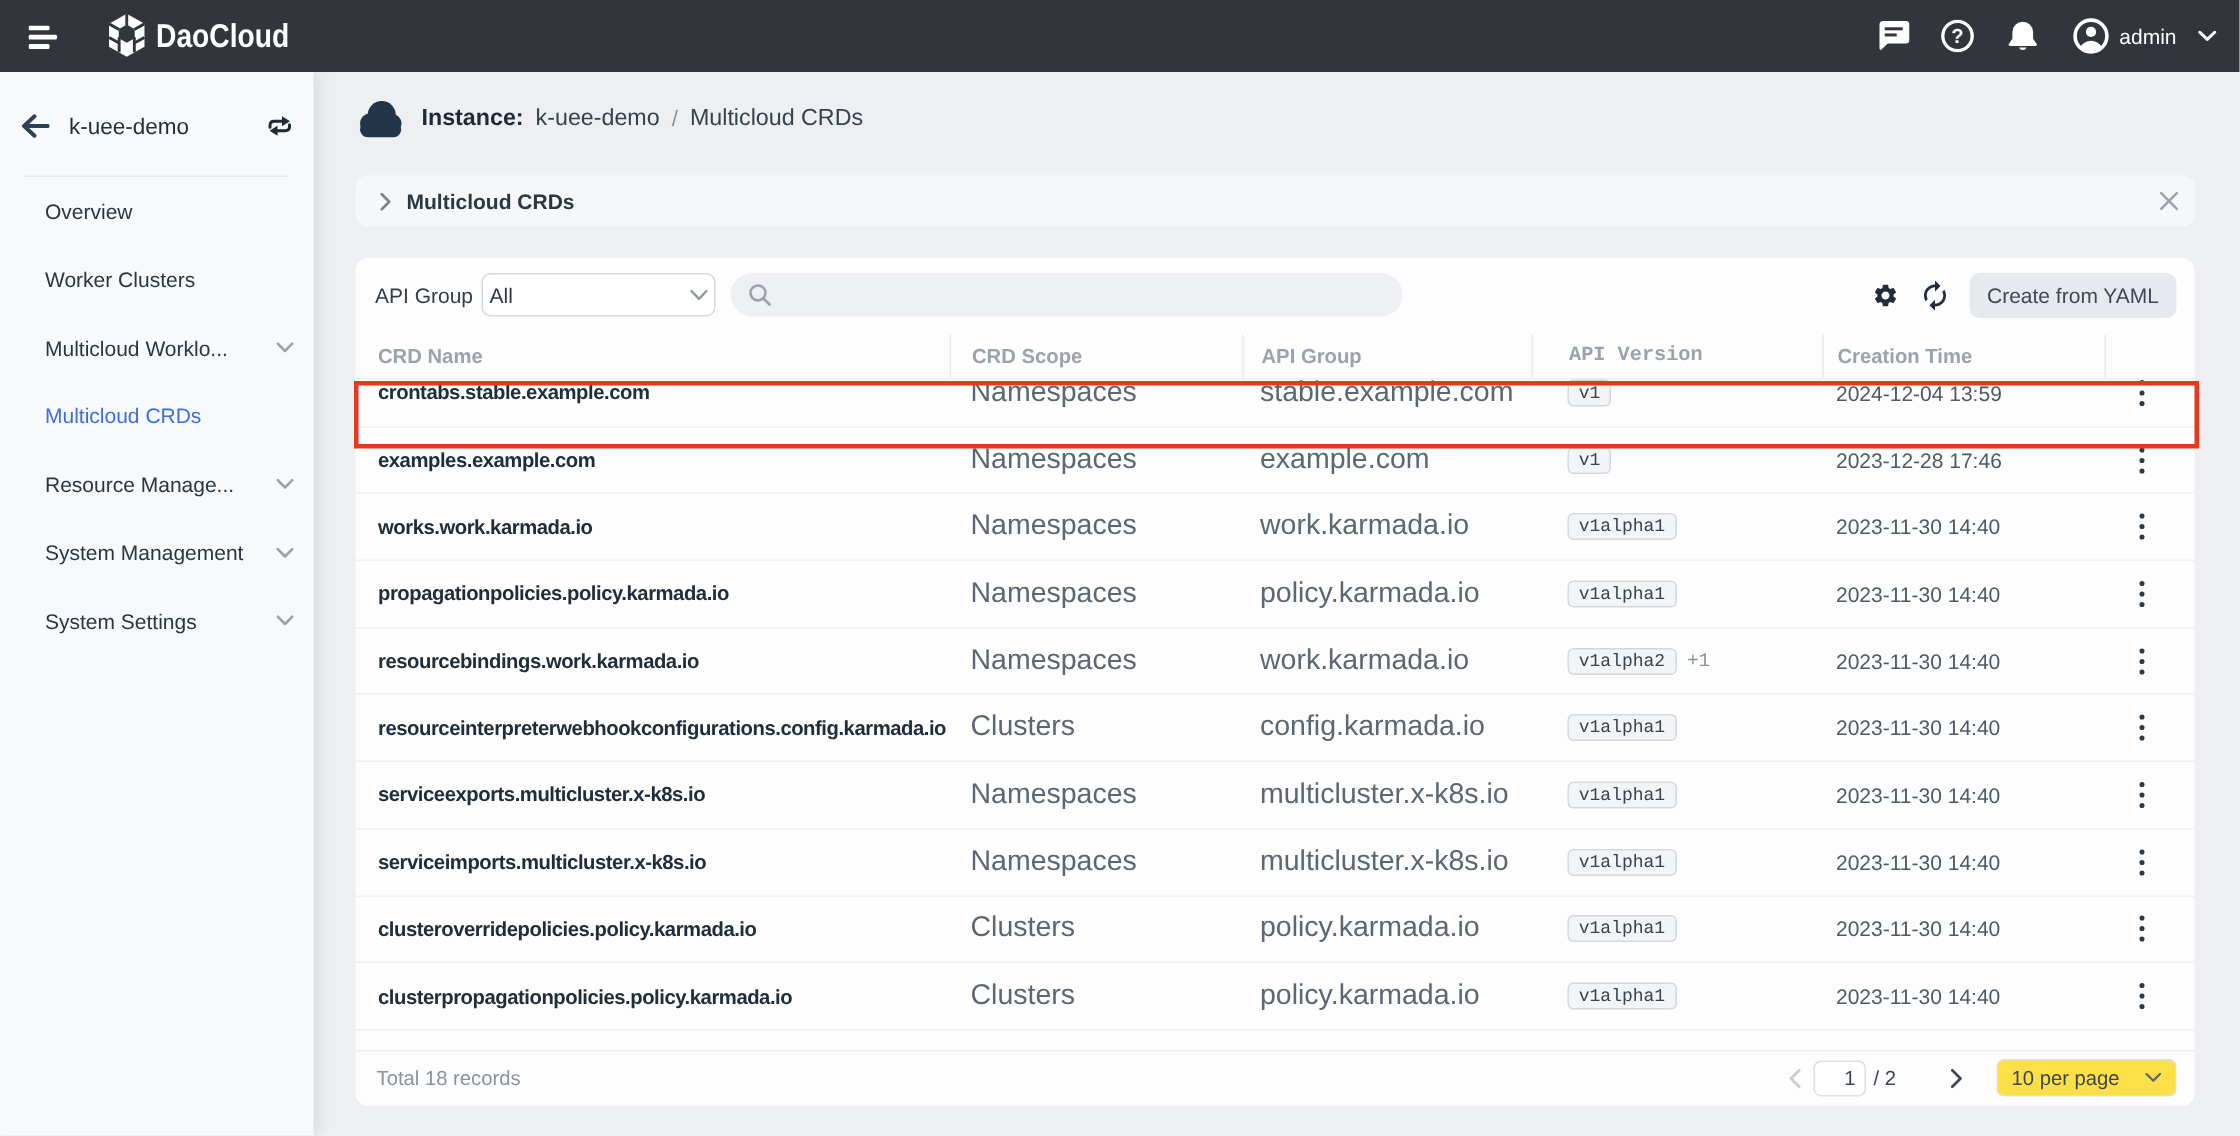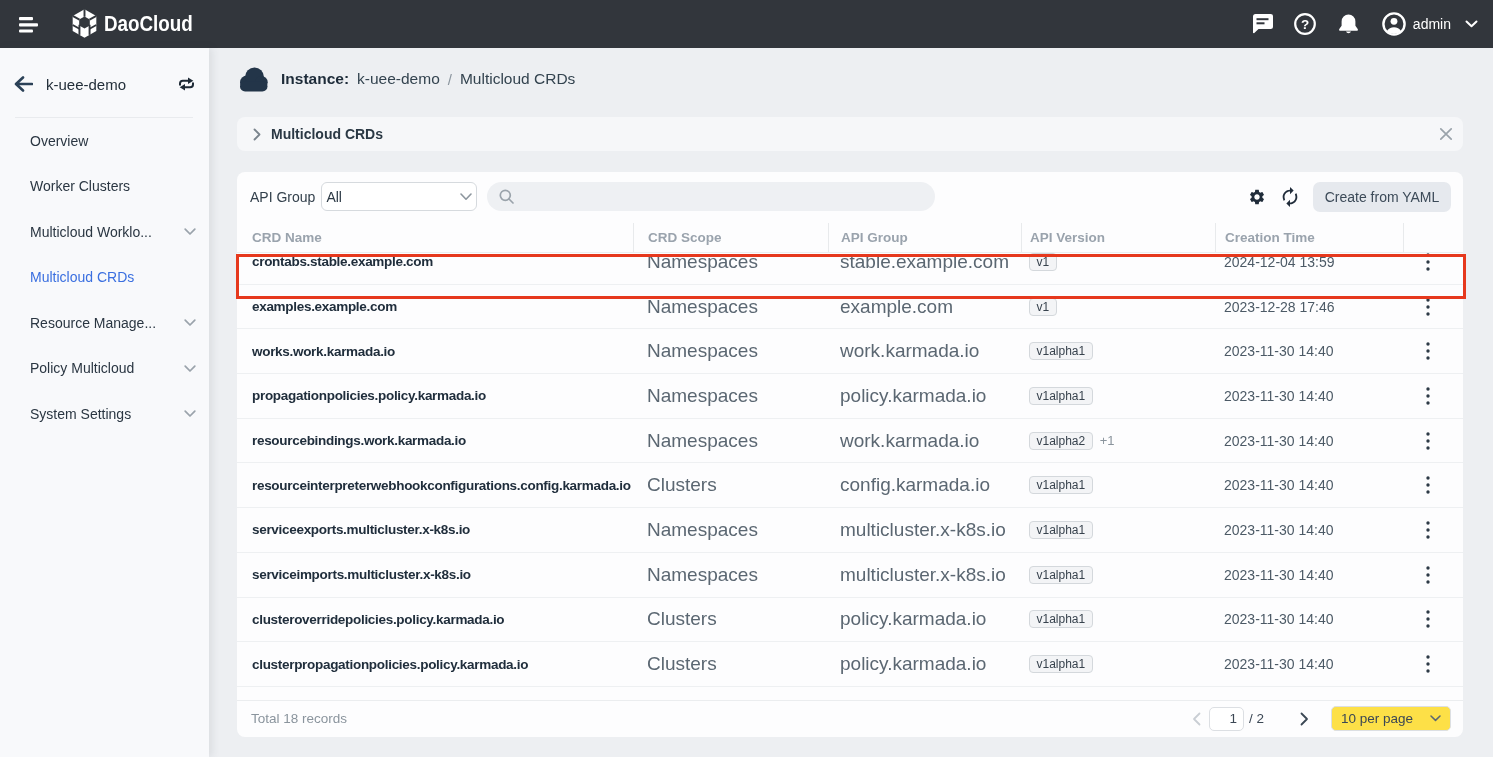--- a/index.html
+++ b/index.html
@@ -40,21 +40,21 @@
   .search { margin-left:10px; width:448px; height:29px; background:#eef0f3; border-radius:15px; display:flex; align-items:center; padding:0 12px; }
   .sp { flex:1; }
   .iconbtn { display:flex; align-items:center; }
   .yaml { width:138px; height:30px; background:#e6e9ee; border-radius:7px; display:flex; align-items:center; justify-content:center; font-size:14px; color:#3c4a58; }
   .thead { position:absolute; left:0; top:51px; width:1226px; height:30px; display:flex; border-bottom:1px solid #ebedef; }
   .th { font-size:13.5px; font-weight:bold; color:#9aa3ad; display:flex; align-items:center; }
   .th + .th { border-left:1px solid #e8eaec; }
   .c1 { width:396px; padding-left:15px; }
   .c2 { width:195px; padding-left:14px; }
   .c3 { width:193px; padding-left:12px; }
-  .c4 { width:194px; padding-left:8px; }
+  .c4 { width:194px; padding-left:24px;font-family:Liberation Mono, monospace; }
   .c5 { width:188px; padding-left:9px; }
   .c6 { width:60px; justify-content:center; padding-right:11px; }
   .tbody { position:absolute; left:0; top:68px; width:1226px; }
   .tr { height:44.7px; display:flex; border-bottom:1px solid #eef0f2; }
   .td { display:flex; align-items:center; }
   .td.c1 { font-size:13.5px; font-weight:bold; color:#202e3c; letter-spacing:-0.3px; }
   .td.c2, .td.c3 { font-size:19px; color:#5b6772; }
   .td.c5 { font-size:14px; color:#4c5a66; }
   .tag { height:18px; border:1px solid #d4d8dc; border-radius:4px; background:#f3f4f6; color:#38434e; font-size:12px; display:flex; align-items:center; padding:0 6.5px; }
   .plus { font-size:13px; color:#8a949d; margin-left:7px; }
@@ -156,21 +156,21 @@
     <div class="mi active">
         <span class="lbl">Multicloud CRDs</span>
       </div>
     <div class="mi">
         <span class="lbl">Resource Manage...</span>
       <svg class="chev" viewBox="0 0 11 7">
           <path d="M1 1 L5.5 5.6 L10 1" fill="none" stroke="#9aa3ab" stroke-width="1.6" stroke-linecap="round" stroke-linejoin="round"></path>
         </svg>
       </div>
     <div class="mi">
-        <span class="lbl">Policy Multicloud</span>
+        <span class="lbl">System Management</span>
       <svg class="chev" viewBox="0 0 11 7">
           <path d="M1 1 L5.5 5.6 L10 1" fill="none" stroke="#9aa3ab" stroke-width="1.6" stroke-linecap="round" stroke-linejoin="round"></path>
         </svg>
       </div>
     <div class="mi">
         <span class="lbl">System Settings</span>
       <svg class="chev" viewBox="0 0 11 7">
           <path d="M1 1 L5.5 5.6 L10 1" fill="none" stroke="#9aa3ab" stroke-width="1.6" stroke-linecap="round" stroke-linejoin="round"></path>
         </svg>
       </div>

